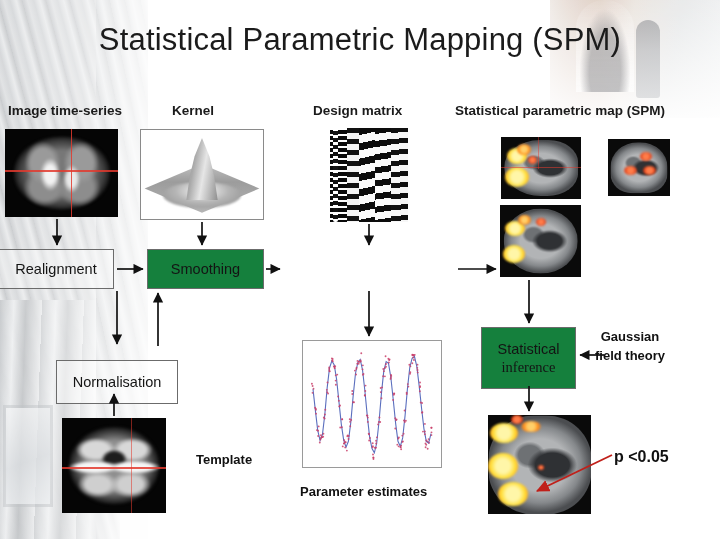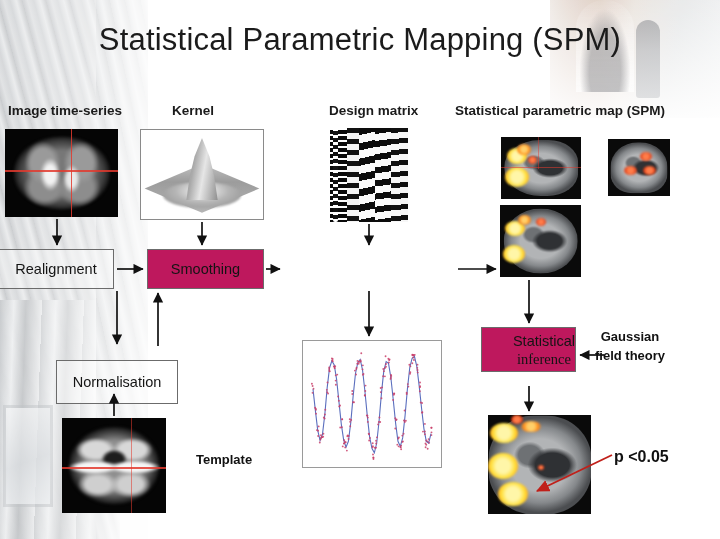--- a/index.html
+++ b/index.html
@@ -89,44 +89,44 @@
     white-space:nowrap;
   }
 
   
   .caption{
     position:absolute;font-size:13.5px;color:#1b1b1b;white-space:nowrap;
     font-weight:600;
   }
   #cap-timeseries{left:8px;top:103px;}
   #cap-kernel{left:172px;top:103px;}
-  #cap-design{left:329px;top:103px;}
+  #cap-design{left:313px;top:103px;}
   #cap-spm{left:455px;top:103px;}
 
   .sidelabel{
     position:absolute;font-size:13px;color:#111;white-space:nowrap;font-weight:600;
   }
   #lab-template{left:196px;top:452px;}
   #lab-paramest{left:300px;top:484px;}
   #lab-gft{left:630px;top:327px;text-align:center;line-height:19px;
            transform:translateX(-50%);font-weight:600;}
   #lab-p{left:614px;top:448px;font-size:16px;font-weight:600;}
 
   
   .pbox{
-    position:absolute;border:1.4px solid #6b6b6b;background:#be185d;
+    position:absolute;border:1.4px solid #6b6b6b;background:#15803d;
     display:flex;align-items:center;justify-content:center;
     font-size:14.5px;color:#141414;text-align:center;line-height:18px;
     box-sizing:border-box;
   }
   #box-realign{left:-2px;top:249px;width:116px;height:40px;background:rgba(255,255,255,.35);}
   #box-smooth{left:147px;top:249px;width:117px;height:40px;}
   #box-glm{left:284px;top:249px;width:172px;height:40px;}
   #box-normal{left:56px;top:360px;width:122px;height:44px;background:rgba(255,255,255,.45);}
-  #box-statinf{left:481px;top:327px;width:95px;height:45px;justify-content:flex-end;}
+  #box-statinf{left:481px;top:327px;width:95px;height:62px;}
 
   
   .panel{position:absolute;box-sizing:border-box;overflow:hidden;}
 
   
   #img-timeseries{
     left:5px;top:129px;width:113px;height:88px;background:#050505;
   }
   .epi{
     position:absolute;left:50%;top:50%;transform:translate(-50%,-50%);
@@ -553,20 +553,21 @@
     <span>Normalisation</span>
   </div>
   <div class="pbox" id="box-statinf">
     <span style="display:block;">
       <span style="display:block;">Statistical</span>
       <span style="display:block;font-family:Liberation Serif, serif;">inference</span>
     </span>
   </div>
 
   <div class="sidelabel" id="lab-template">Template</div>
+  <div class="sidelabel" id="lab-paramest">Parameter estimates</div>
   <div class="sidelabel" id="lab-gft">
     <span style="display:block;">Gaussian</span>
     <span style="display:block;">field theory</span>
   </div>
   <div class="sidelabel" id="lab-p">p &lt;0.05</div>
 
   <div class="arrow" id="arrows" style="left:0;top:0;width:720px;height:539px;">
     <svg width="720" height="539" viewBox="0 0 720 539">
       <defs>
         <marker id="ah" markerWidth="7" markerHeight="7" refX="5.6" refY="3" orient="auto">

